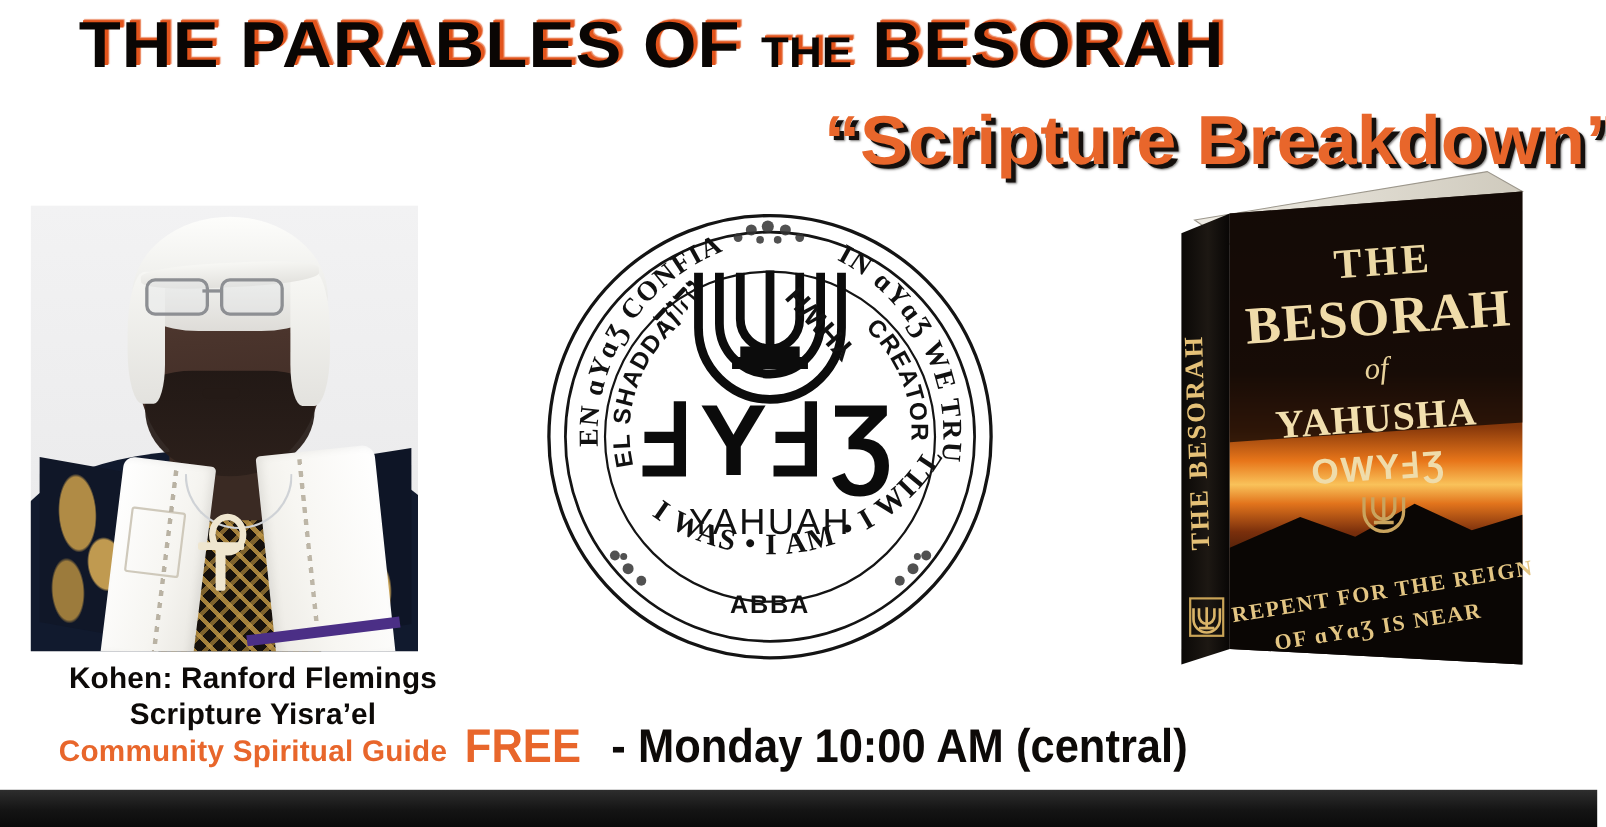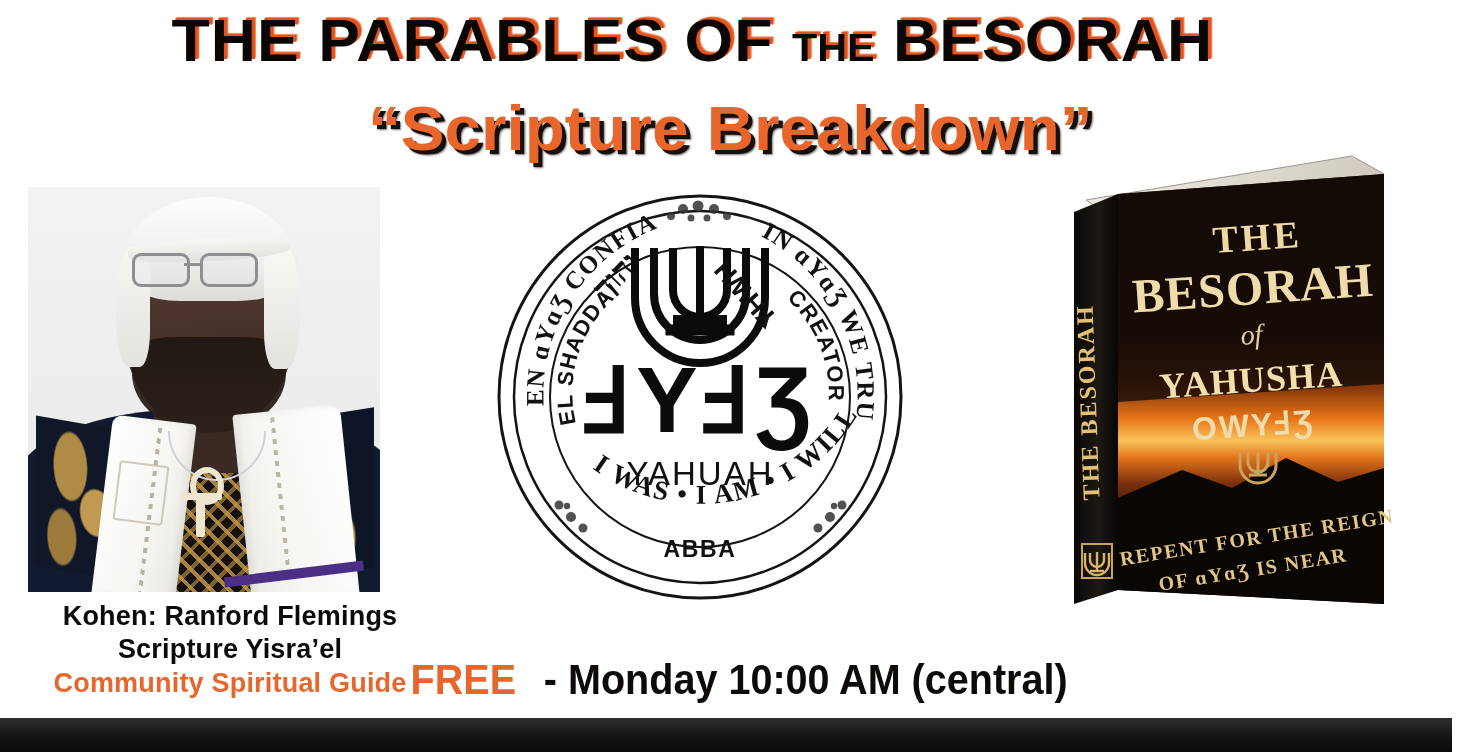--- a/index.html
+++ b/index.html
@@ -6,34 +6,34 @@
   body{
     width:1460px;height:752px;
     background:#ffffff;
     font-family:"Liberation Sans",sans-serif;
     overflow:hidden;
     position:relative;
   }
   .flyer{position:relative;width:1460px;height:752px;background:#fff;overflow:hidden;}
 
   
-  .title-wrap{position:absolute;top:8px;left:0;width:1184px;text-align:right;}
+  .title-wrap{position:absolute;top:8px;left:0;width:1184px;text-align:center;}
   .title{
     display:inline-block;
     font-family:"Liberation Sans",sans-serif;
     font-weight:700;font-size:59px;line-height:66px;
     letter-spacing:1px;
     color:#0a0604;
     transform:scaleX(1.06);
     text-shadow: 3px -2px 0 #e2541c, 4px -3px 1px rgba(226,84,28,.75);
     white-space:nowrap;
   }
   .title .small{font-size:39px;letter-spacing:0px;}
 
-  .subtitle-wrap{position:absolute;top:92px;left:0;width:1460px;text-align:center;}
+  .subtitle-wrap{position:absolute;top:92px;left:0;width:1460px;text-align:right;}
   .subtitle{
     display:inline-block;
     font-family:"Liberation Sans",sans-serif;
     font-weight:700;font-size:63px;line-height:72px;
     color:#e8662b;
     transform:scaleX(1.04);
     text-shadow: 4px 4px 0 #15100d, 5px 5px 2px rgba(10,8,6,.55);
     white-space:nowrap;
   }
 
@@ -119,21 +119,21 @@
 
   
   .seal{position:absolute;left:493px;top:190px;width:415px;height:415px;}
   .seal svg{display:block;width:415px;height:415px;}
 
   
   .book{position:absolute;left:1062px;top:152px;width:330px;height:490px;}
   .book svg{display:block;width:330px;height:490px;}
 
   
-  .freeline{position:absolute;left:406px;top:655px;white-space:nowrap;}
+  .freeline{position:absolute;left:418px;top:655px;white-space:nowrap;}
   .freeline span{
     font-family:"Liberation Sans",sans-serif;
     font-weight:700;font-size:43px;line-height:48px;letter-spacing:0px;
     transform:scaleX(.92);display:inline-block;
   }
   .free-word{color:#e8662b;}
   .free-rest{color:#0d0a08;}
 
   
   .bottombar{position:absolute;left:0;top:718px;width:1452px;height:34px;

